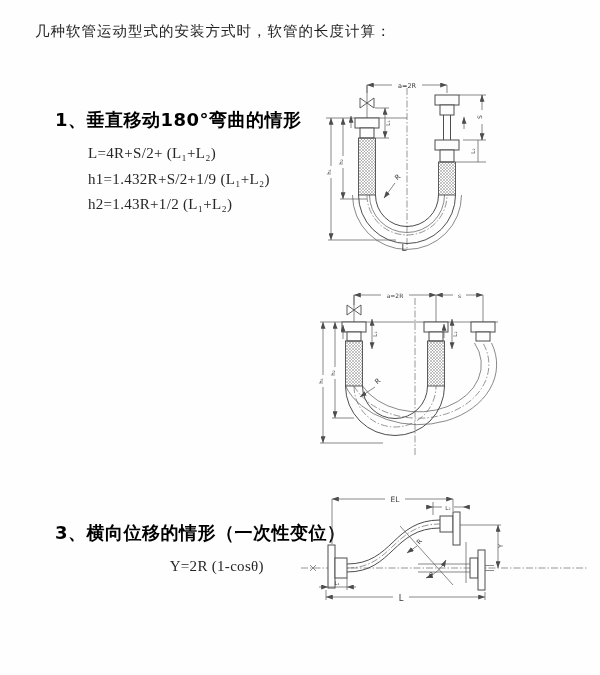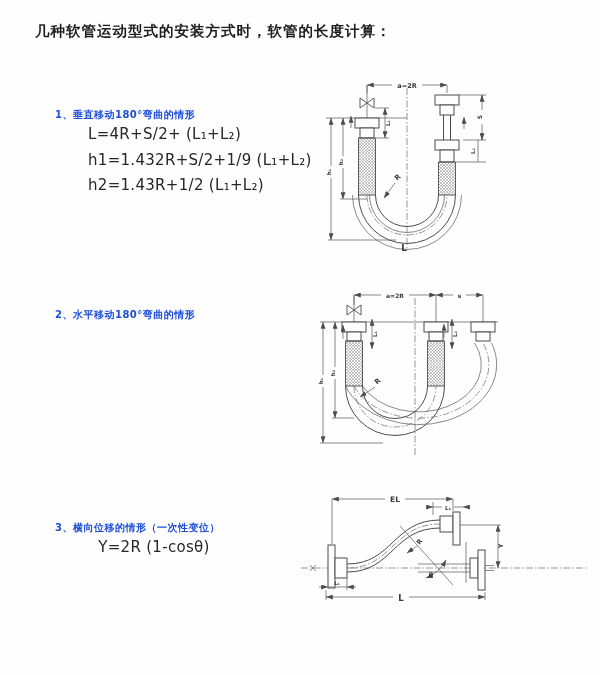--- a/index.html
+++ b/index.html
@@ -3,37 +3,37 @@
 <meta charset="utf-8">
 <style>
   html,body{margin:0;padding:0;}
   body{
     width:600px;height:675px;position:relative;background:#fefefe;
     font-family:"DejaVu Sans","Liberation Sans",sans-serif;
     color:#222;overflow:hidden;
   }
   .title{
     position:absolute;left:35px;top:22px;
-    font-size:14.5px;font-weight:bold;letter-spacing:1px;color:#1e1e1e;
+    font-size:14.5px;font-weight:normal;letter-spacing:1px;color:#1e1e1e;
     white-space:nowrap;
   }
   .section{position:absolute;left:55px;}
   .sec1{top:108px;}
   .sec2{top:308px;}
   .sec3{top:521px;text-align:center;}
   .sec-heading{
-    font-size:10px;font-weight:bold;color:#1d4ed8;letter-spacing:0.5px;
+    font-size:18px;font-weight:bold;color:#000000;letter-spacing:0.5px;
     white-space:nowrap;
   }
-  .formulas{padding-left:33px;}
+  .formulas{padding-left:33px;margin-top:9px;font-family:Liberation Serif, serif;}
   .formula{
     font-size:15px;color:#262626;letter-spacing:0.3px;
     line-height:25.5px;white-space:nowrap;
   }
-  .diagram{position:absolute;font-weight:bold;}
+  .diagram{position:absolute;}
   .diag1{left:300px;top:72px;}
   .diag2{left:305px;top:283px;}
   .diag3{left:293px;top:480px;}
   svg{display:block;}
   svg text{font-family:"DejaVu Sans","Liberation Sans",sans-serif;fill:#3a3a3a;}
   svg .ln{stroke:#4d4d4d;stroke-width:1;fill:none;}
   svg .thin{stroke:#565656;stroke-width:0.7;fill:none;}
   svg .cl{stroke:#6a6a6a;stroke-width:0.7;fill:none;stroke-dasharray:7 2 1.5 2;}
   svg .fit{fill:#fdfdfd;stroke:#4d4d4d;stroke-width:1;}
 </style>
@@ -45,21 +45,20 @@
 <div class="section sec1">
   <div class="sec-heading">1、垂直移动180°弯曲的情形</div>
   <div class="formulas">
     <div class="formula">L=4R+S/2+ (L₁+L₂)</div>
     <div class="formula">h1=1.432R+S/2+1/9 (L₁+L₂)</div>
     <div class="formula">h2=1.43R+1/2 (L₁+L₂)</div>
   </div>
 </div>
 
 <div class="section sec2">
-  <div class="sec-heading">2、水平移动180°弯曲的情形</div>
 </div>
 
 <div class="section sec3">
   <div class="sec-heading">3、横向位移的情形（一次性变位）</div>
   <div class="formulas">
     <div class="formula">Y=2R (1-cosθ)</div>
   </div>
 </div>
 
 <div class="diagram diag1">

